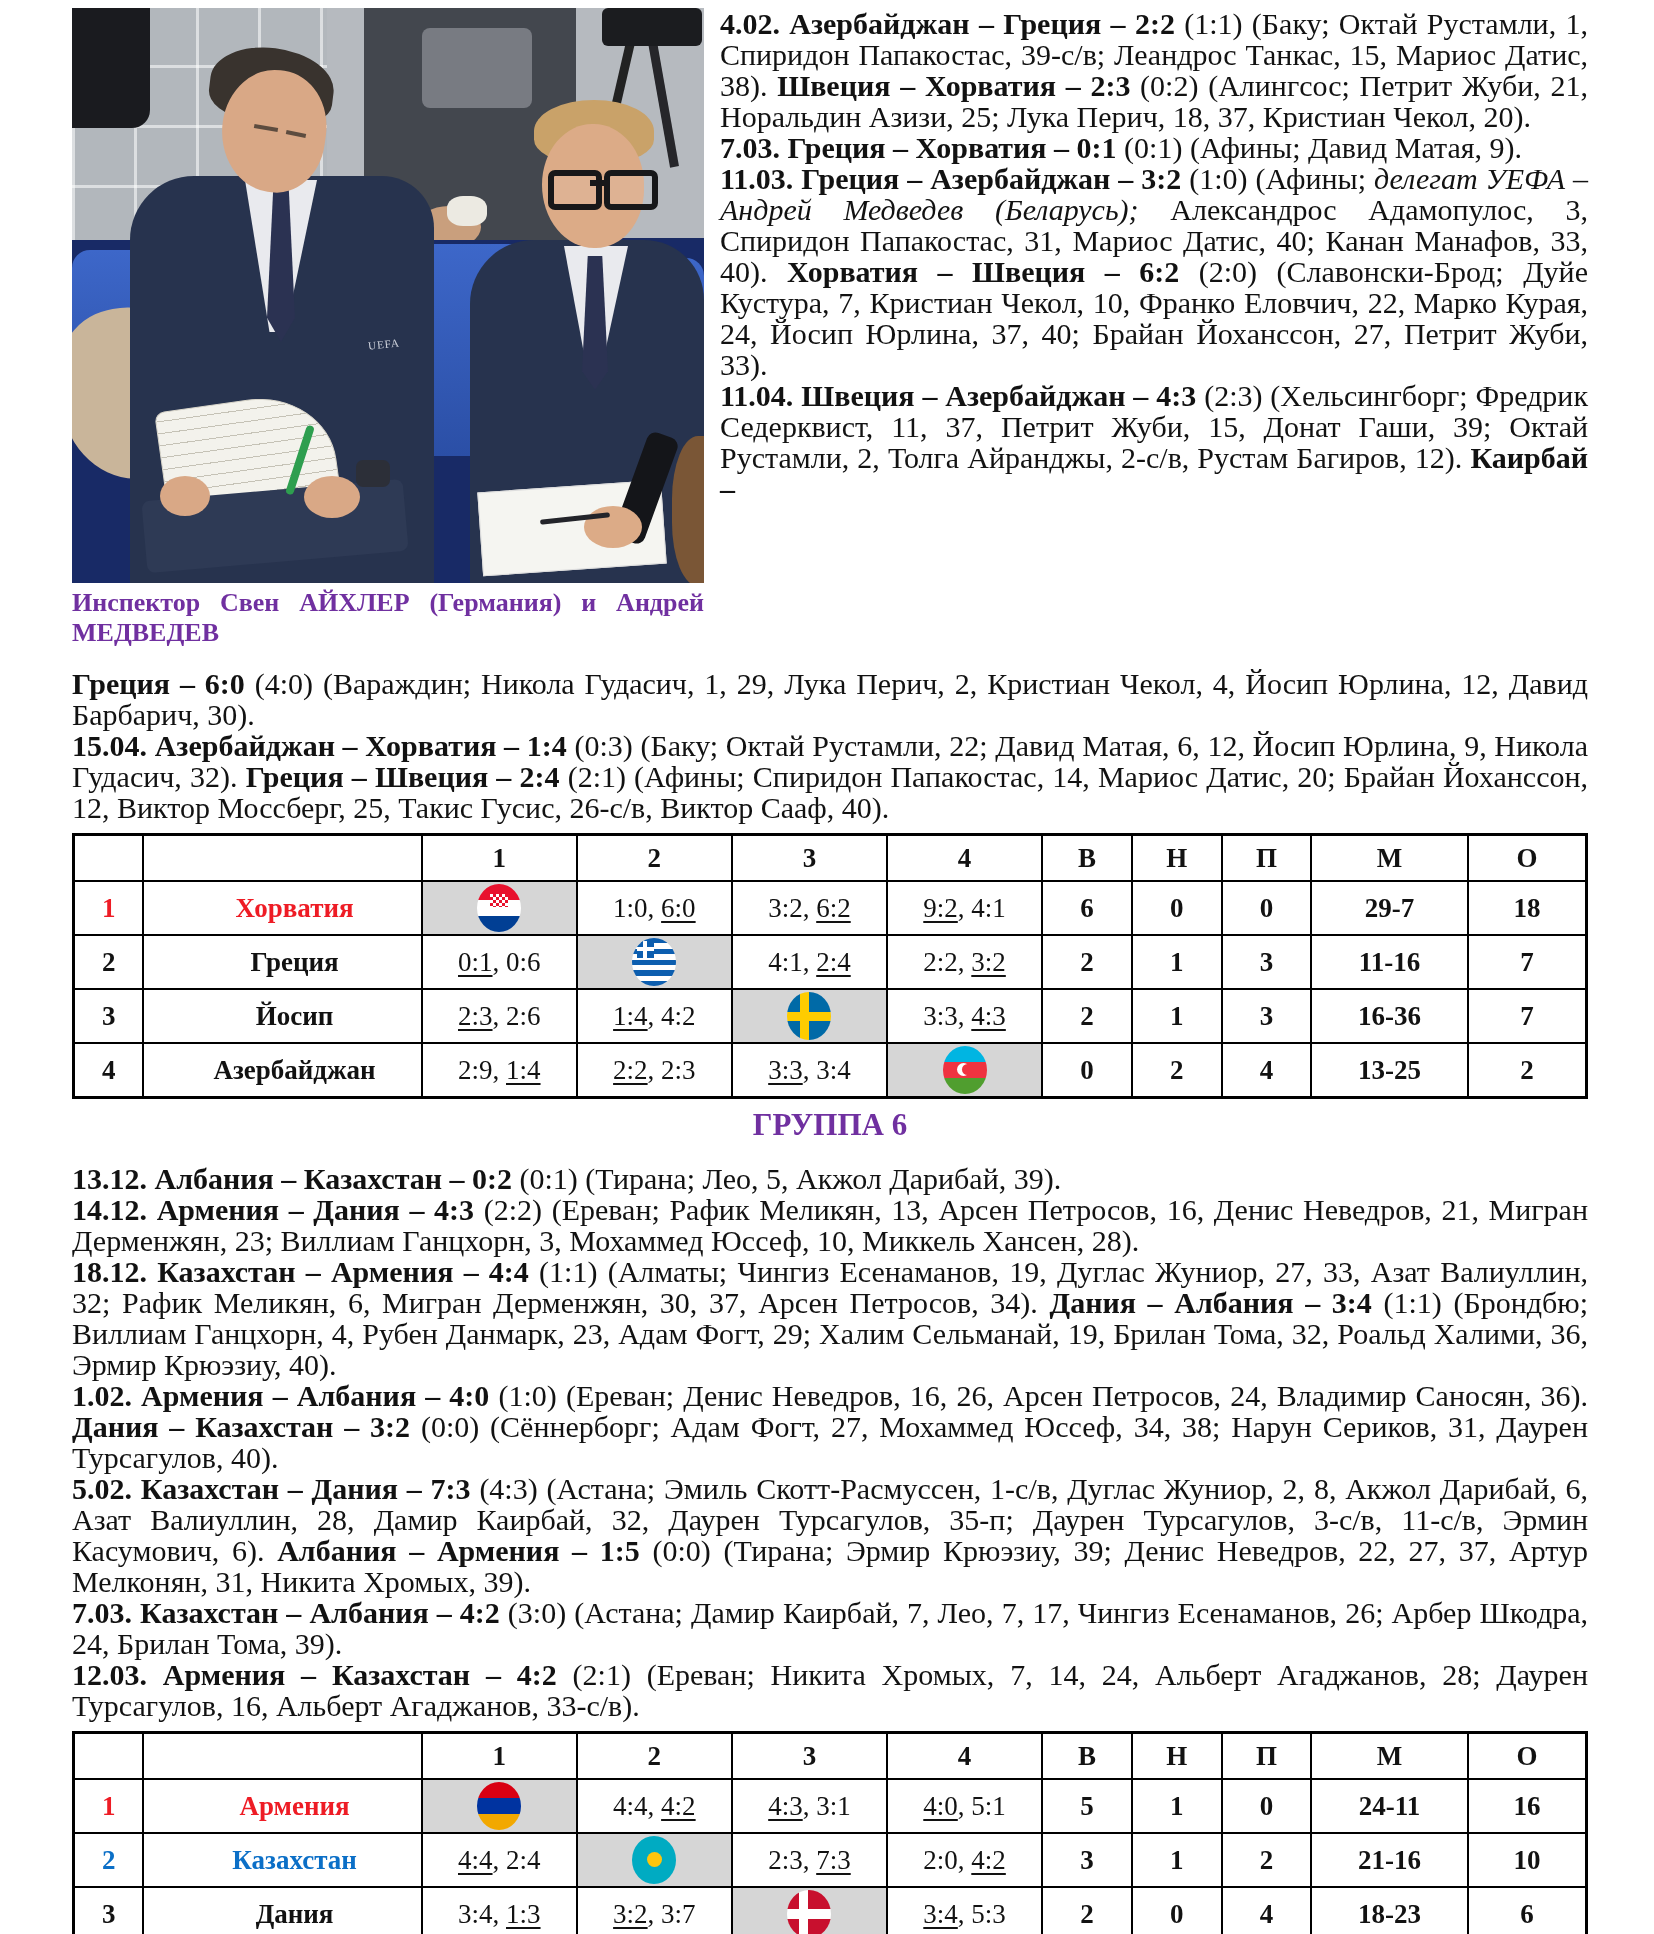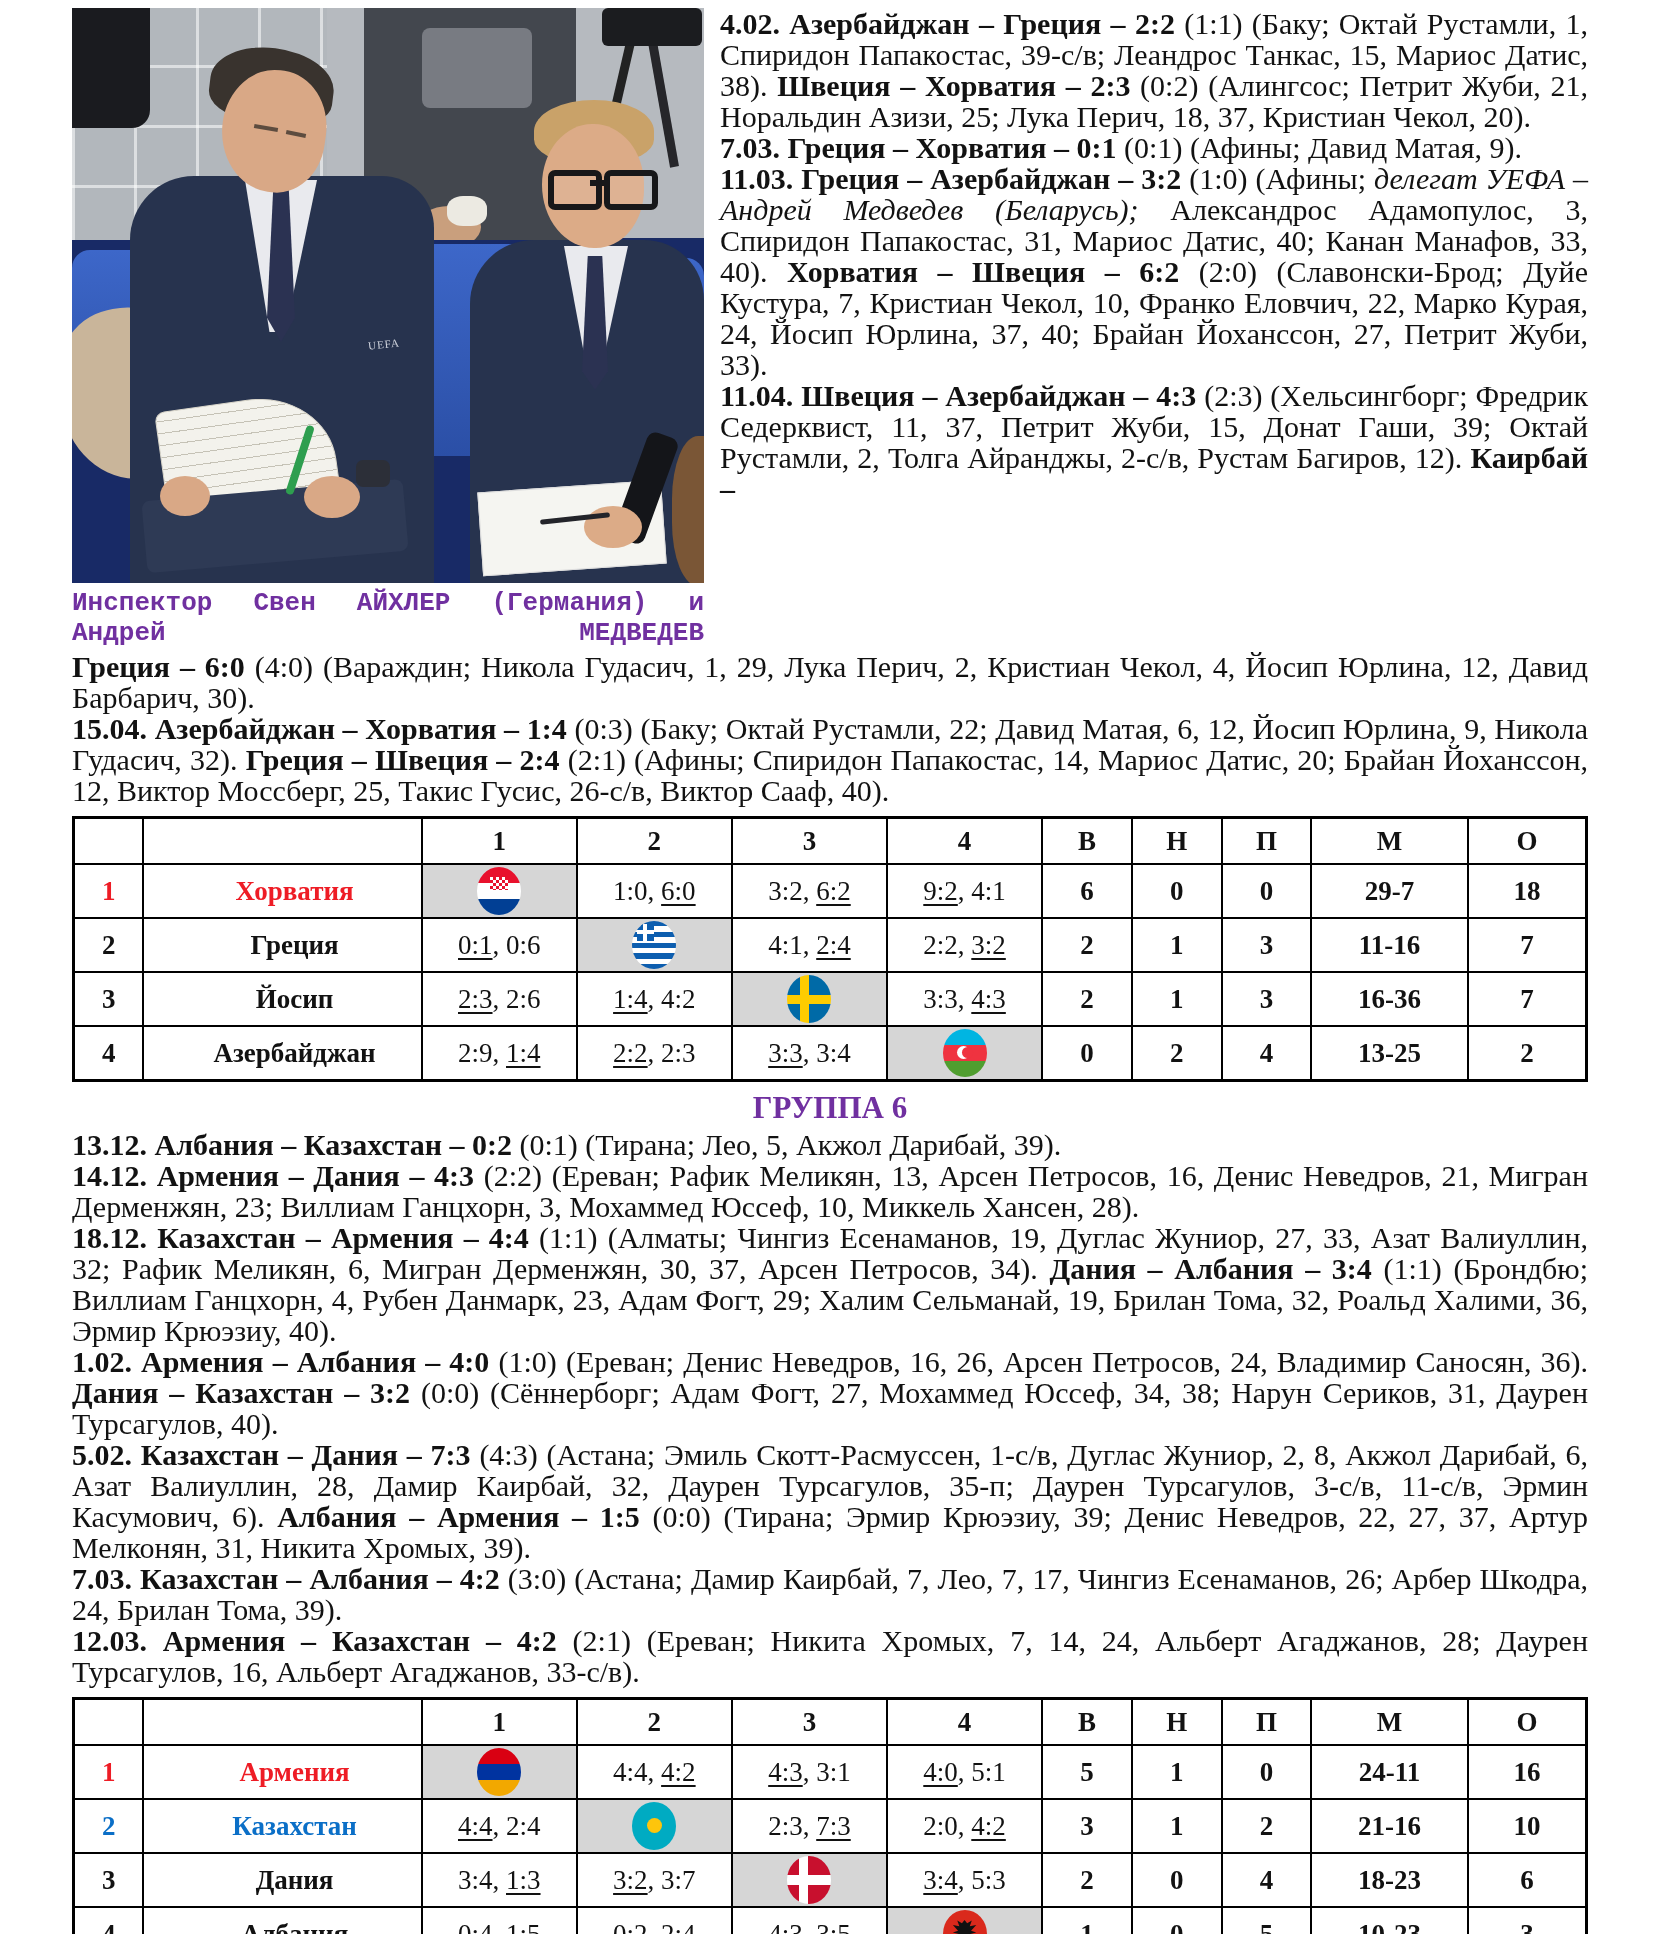--- a/index.html
+++ b/index.html
@@ -55,29 +55,29 @@
   .m2-body{left:398px;top:232px;width:234px;height:343px;background:#27334e;border-radius:64px 60px 0 0;}
   .m2-shirt{left:492px;top:238px;width:64px;height:124px;background:#e9eaee;clip-path:polygon(0 0,100% 0,58% 100%,36% 100%);}
   .m2-tie{left:510px;top:248px;width:26px;height:134px;background:#2b3252;clip-path:polygon(22% 0,78% 0,100% 86%,50% 100%,0 86%);}
   .m2-paper{left:408px;top:478px;width:182px;height:82px;background:#f5f5f1;border:1px solid #ddd;transform:rotate(-4deg);}
   .m2-phone{left:558px;top:424px;width:32px;height:112px;background:#141519;border-radius:9px;transform:rotate(20deg);}
   .m2-hand{left:512px;top:498px;width:58px;height:42px;background:#dcab87;border-radius:50%;}
   .m2-pen{left:468px;top:508px;width:70px;height:5px;background:#23242a;border-radius:3px;transform:rotate(-6deg);}
   .hair-blob{left:600px;top:428px;width:62px;height:150px;background:#7a5636;border-radius:42%;}
 
   .caption{color:#7030A0;font-weight:bold;font-size:26px;line-height:30px;margin-top:5px;
-           text-align:justify;text-align-last:justify;font-family:Liberation Mono, monospace;}
+           text-align:justify;text-align-last:justify;}
 
   .rightcol{flex:1;min-width:0;}
   .para{margin:0;font-size:30px;line-height:31px;text-align:justify;}
   .b{font-weight:bold;}
   .i{font-style:italic;}
   .u{text-decoration:underline;text-underline-offset:4px;text-decoration-thickness:2px;}
 
-  .fulltext{margin-top:3px;}
+  .fulltext{margin-top:20px;}
 
   
   table.standings{width:100%;border-collapse:collapse;table-layout:fixed;margin-top:10px;
                   font-size:27px;border:3px solid #000;}
   table.standings th,table.standings td{border:2px solid #000;text-align:center;padding:0;overflow:hidden;}
   table.standings thead th{height:44px;font-weight:bold;}
   table.standings tbody td{height:52px;}
   td.teamcell{text-align:left;padding-left:24px !important;font-weight:bold;}
   td.poscell{font-weight:bold;}
   td.statcell{font-weight:bold;}

